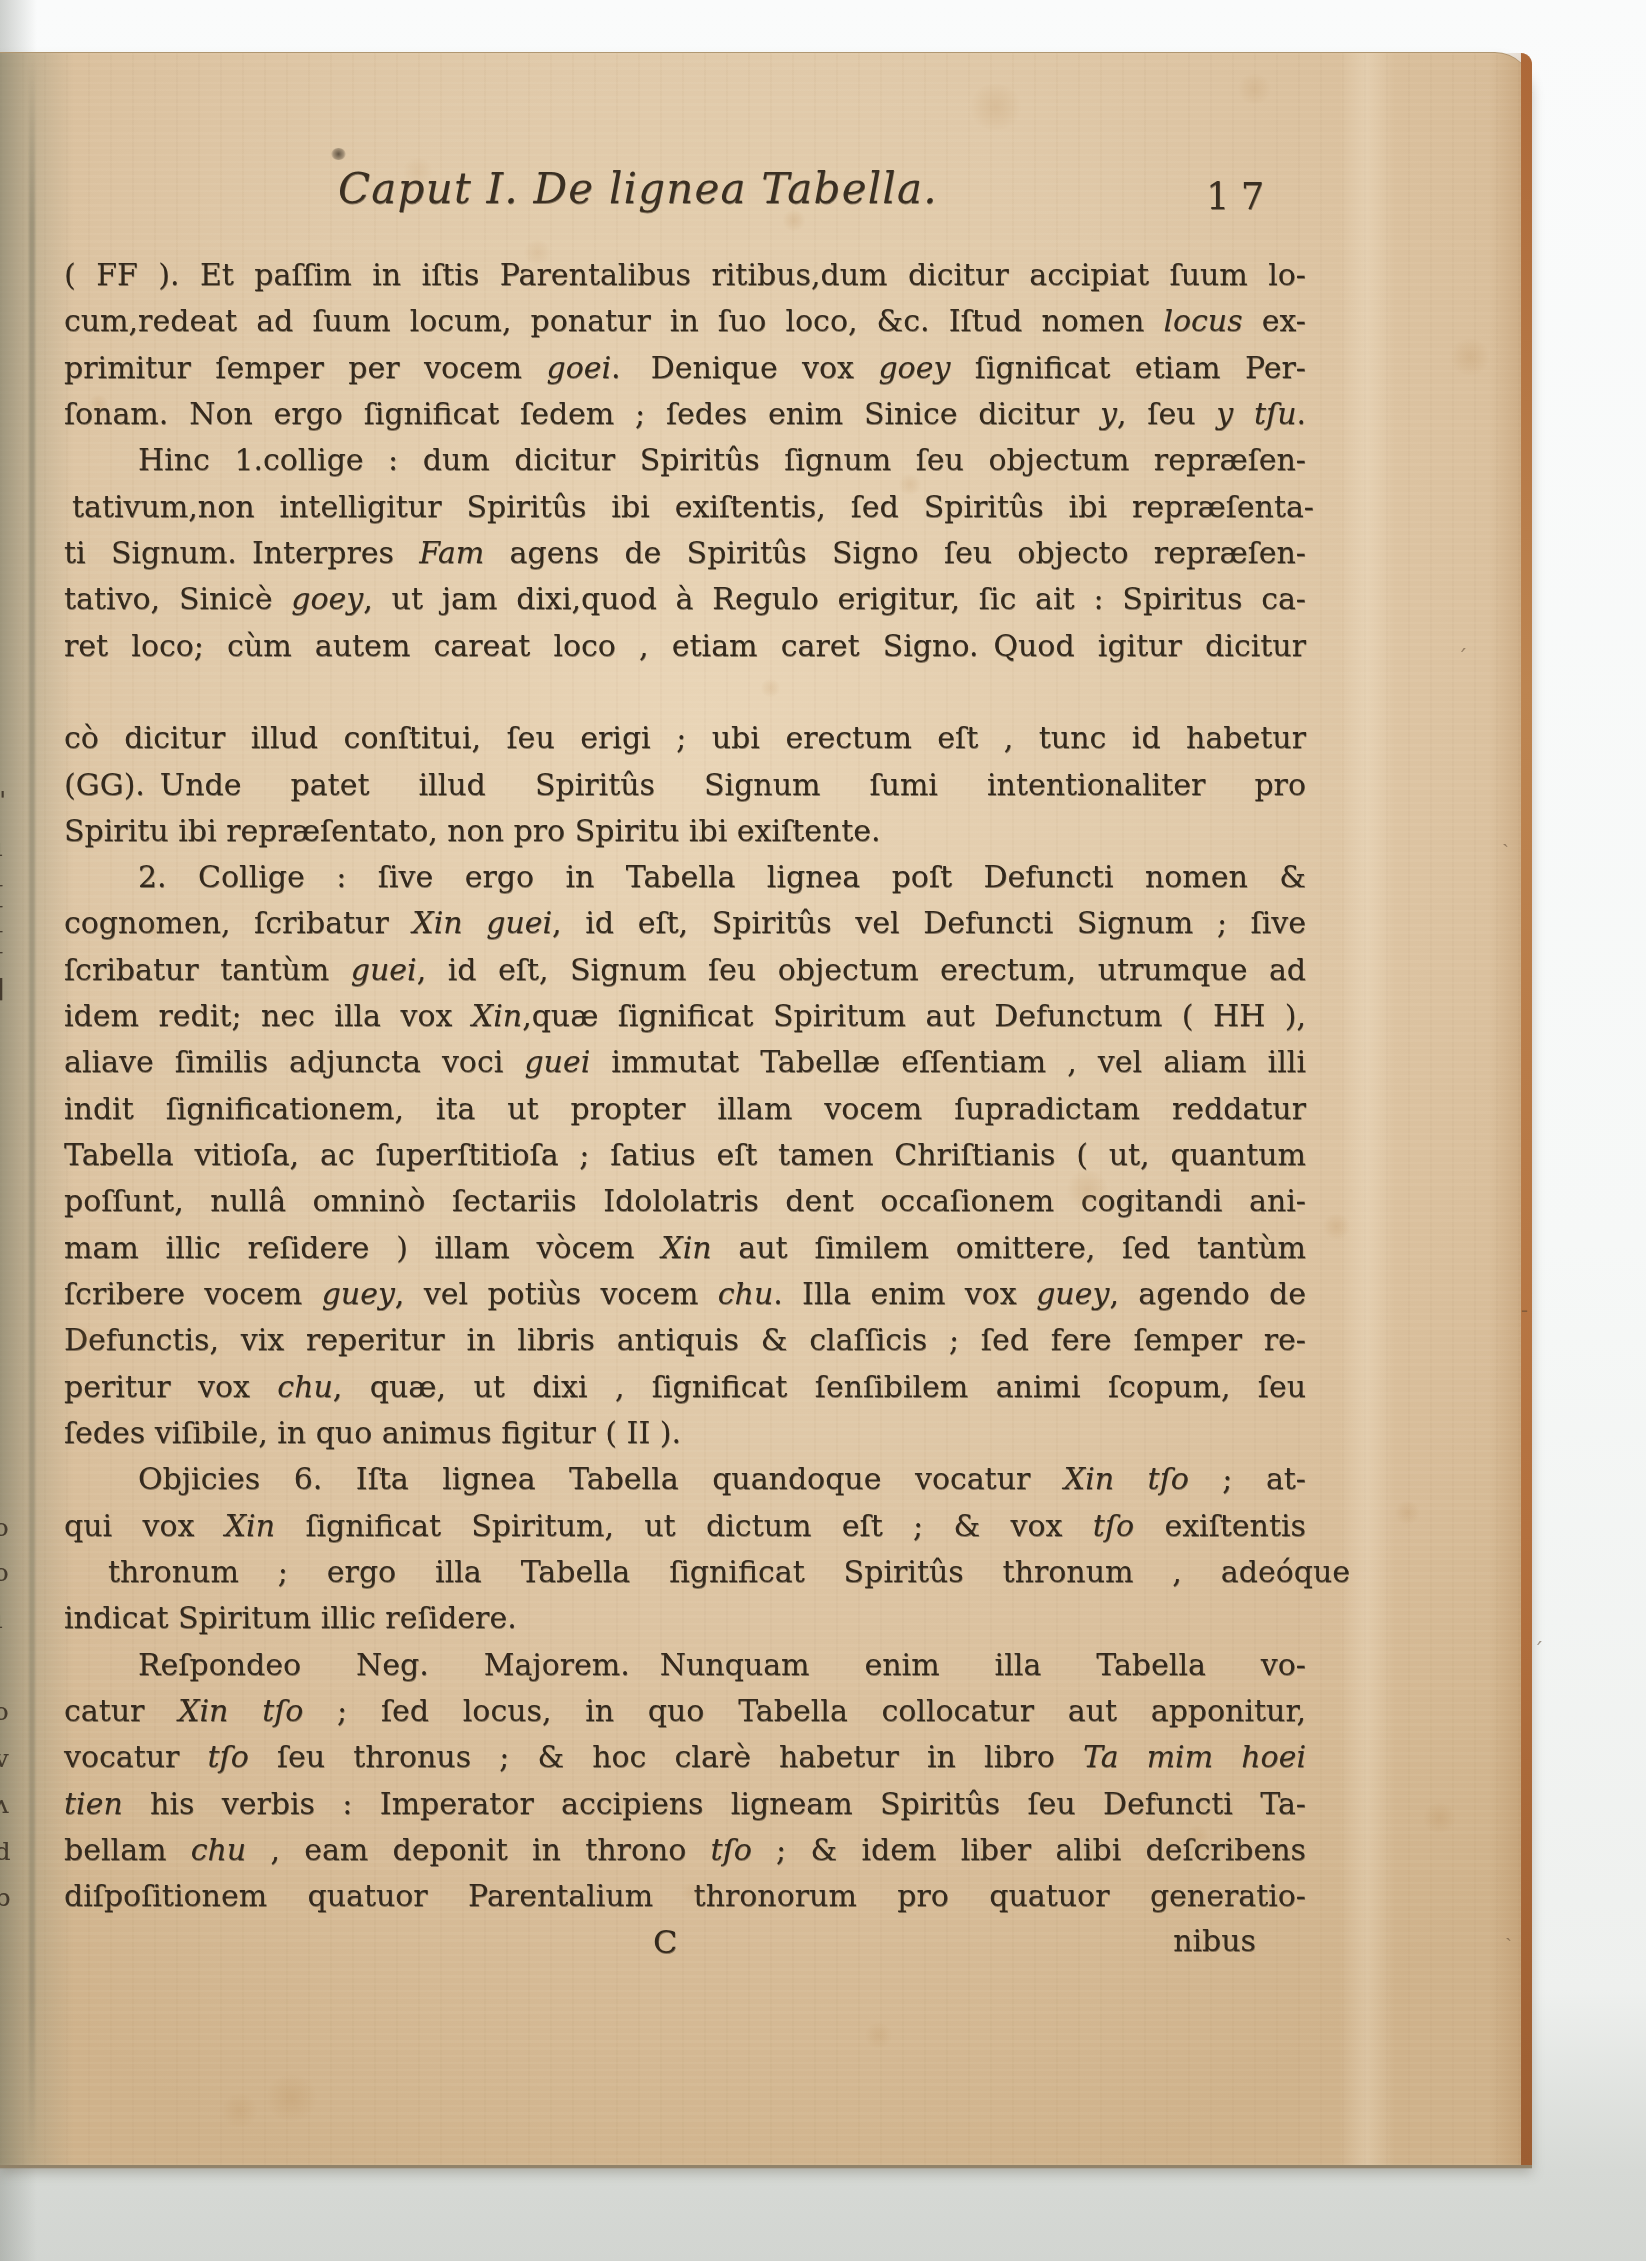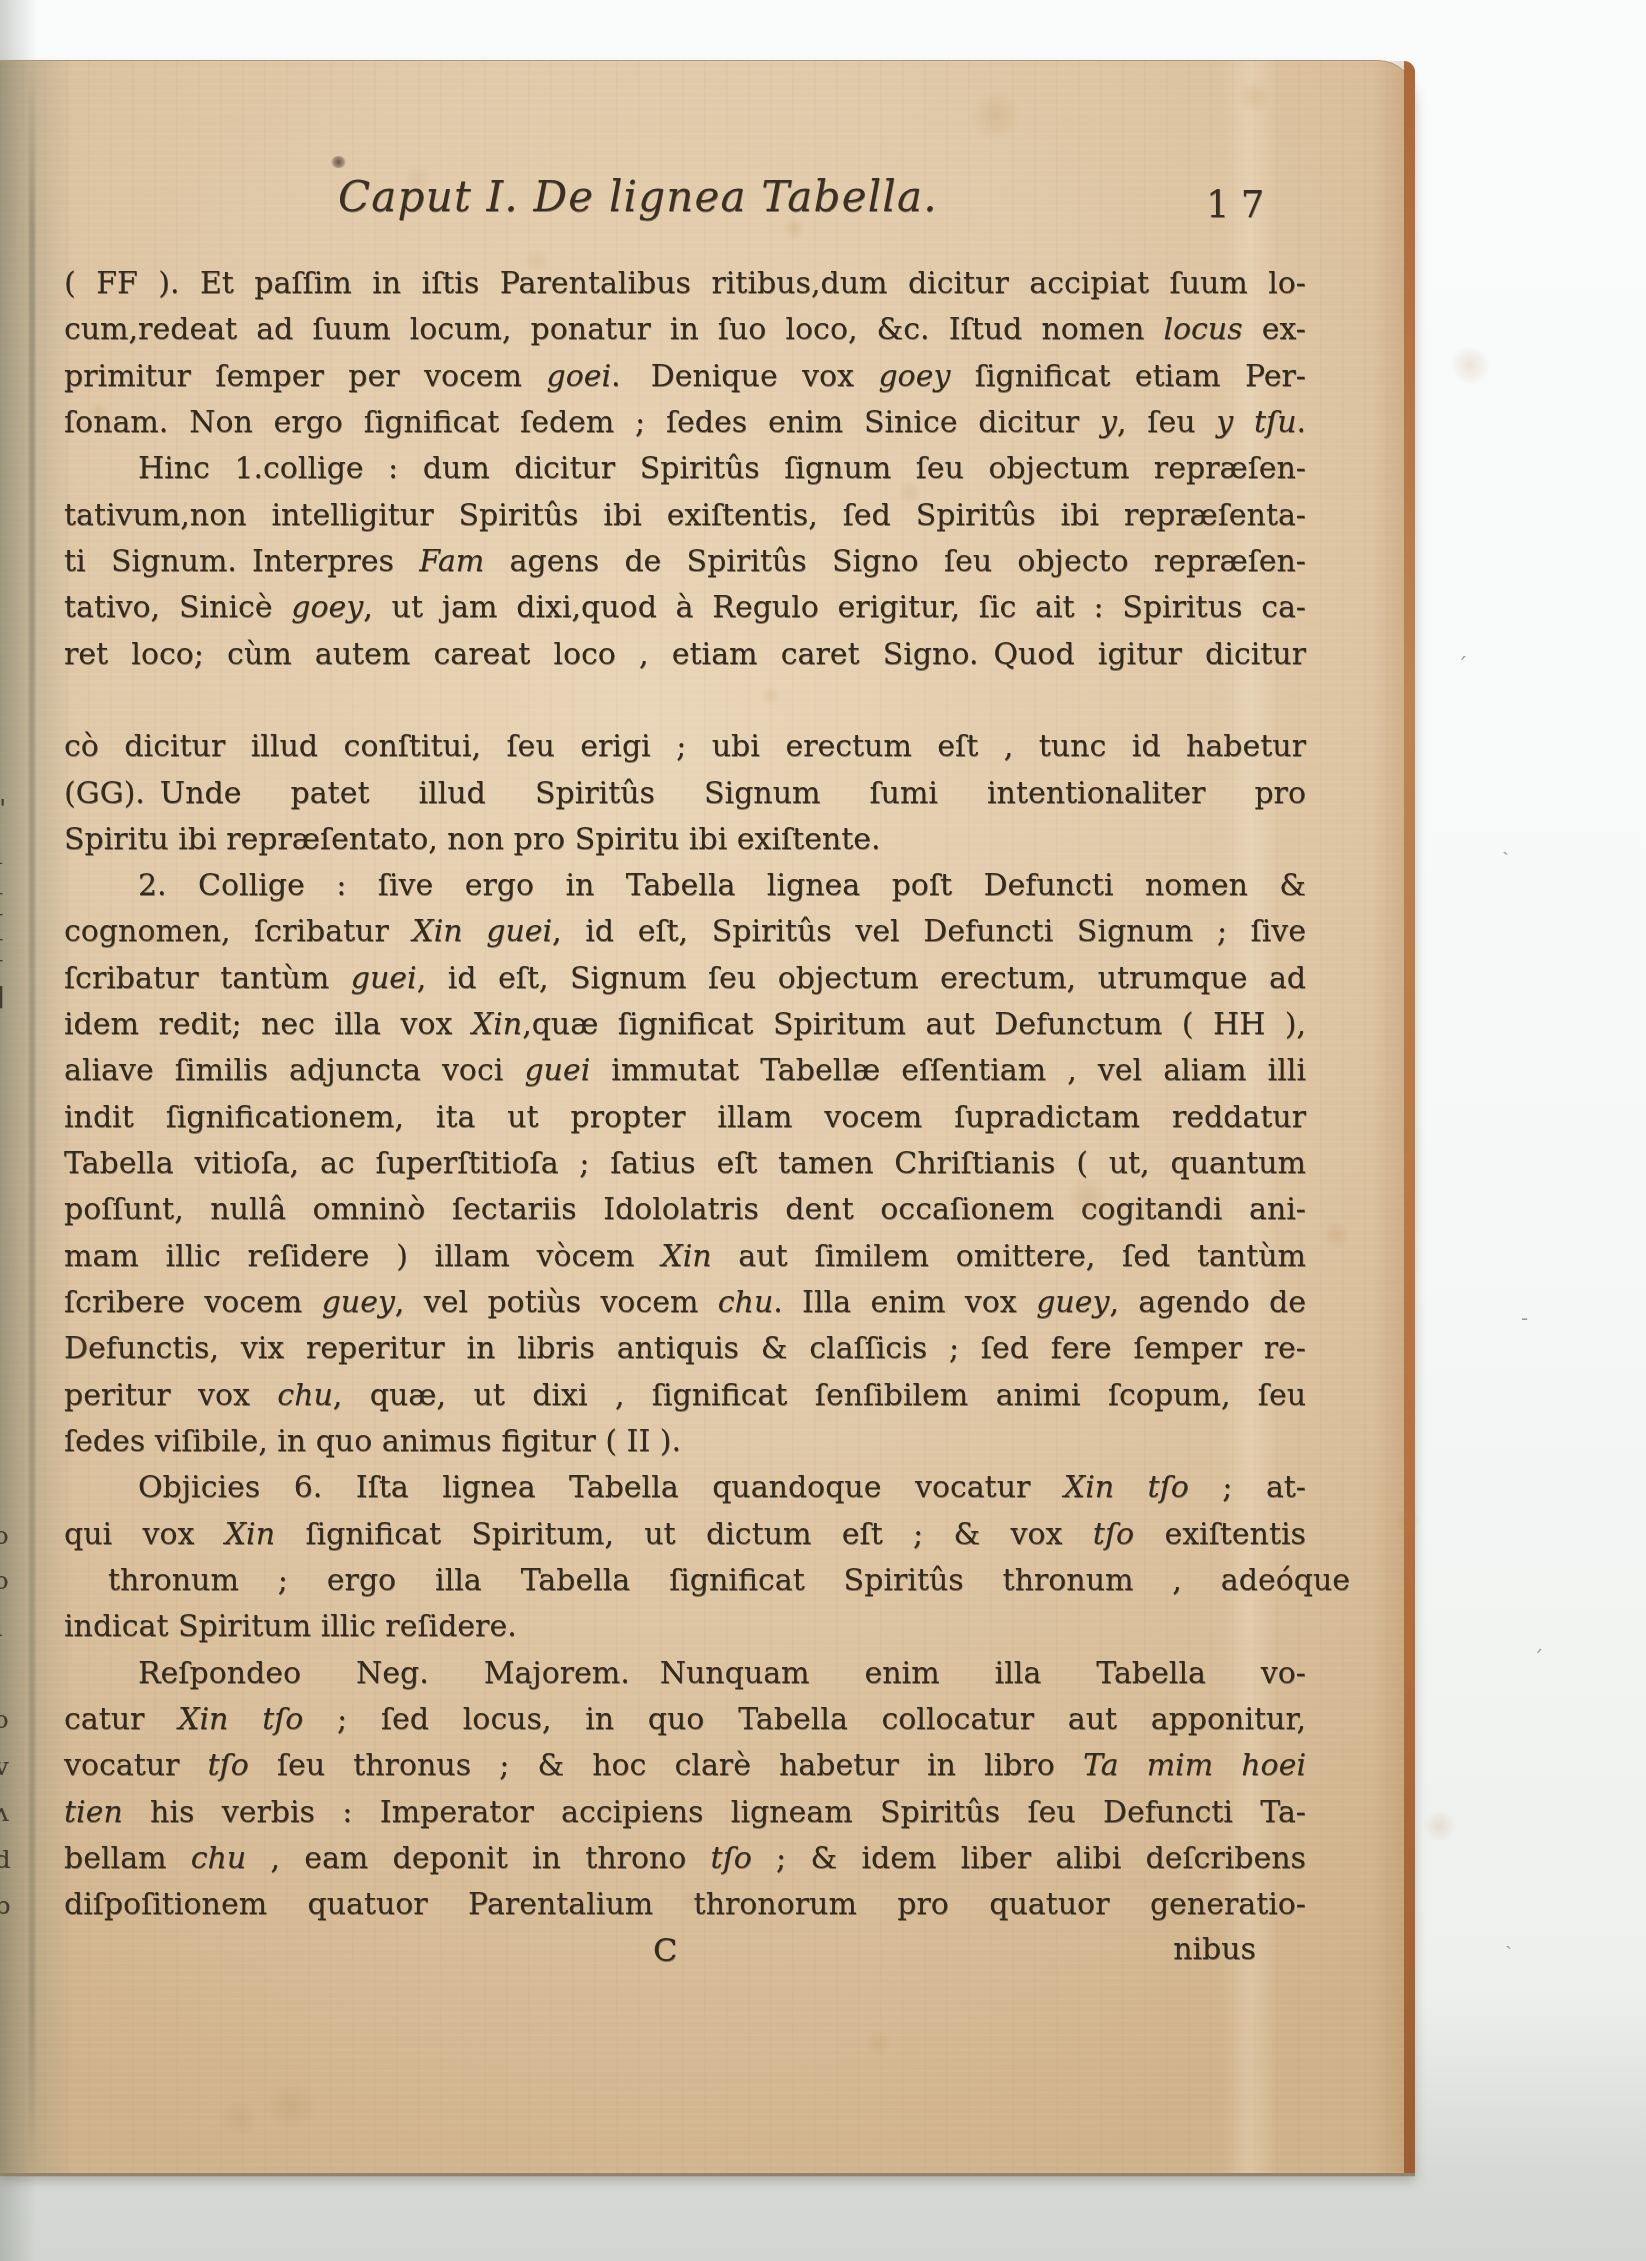--- a/index.html
+++ b/index.html
@@ -6,21 +6,21 @@
   body{
     width:1647px;height:2261px;position:relative;overflow:hidden;
     background:linear-gradient(180deg,#fafbfb 0%,#f6f8f7 55%,#eef0ee 88%,#d6d9d5 96%,#d2d5d1 100%);
     font-family:"DejaVu Serif", serif;
   }
   .scan-shadow-left{
     position:absolute;left:0;top:0;width:37px;height:100%;
     background:linear-gradient(90deg,rgba(120,125,118,0.35),rgba(120,125,118,0));
   }
   .page{
-    position:absolute;left:0;top:60px;width:1415px;height:2112px;
+    position:absolute;left:0;top:52px;width:1532px;height:2112px;
     background:
       radial-gradient(ellipse 1206px 1528px at 46% 32%, #e9d5b7 0%, #e0c9a9 45%, #d7bc98 78%, #cfb28b 100%);
     border-top-right-radius:37px;
     border-top:1.6px solid rgba(150,125,90,0.55);
     box-shadow:0 3.2px 0 rgba(140,122,94,0.85), 0 8px 11.3px rgba(100,95,80,0.35);
   }
   .texture{
     position:absolute;inset:0;border-top-right-radius:37px;pointer-events:none;
     background:
       repeating-linear-gradient(90deg, rgba(150,120,80,0.045) 0 1.6px, rgba(0,0,0,0) 1.6px 22px),
@@ -99,21 +99,21 @@
 
   <div class="running-header">Caput I. De lignea Tabella.</div>
   <div class="page-number">17</div>
 
   <div class="text-block">
       <div class="line" style="top: 201px;"><span>( FF ). Et paſſim in iſtis Parentalibus ritibus,dum dicitur accipiat ſuum lo-</span></div>
       <div class="line" style="top: 247px;"><span>cum,redeat ad ſuum locum, ponatur in ſuo loco, &amp;c. Iſtud nomen </span><span class="it">locus</span><span> ex-</span></div>
       <div class="line" style="top: 294px;"><span>primitur ſemper per vocem </span><span class="it">goei</span><span>. Denique vox </span><span class="it">goey</span><span> ſignificat etiam Per-</span></div>
       <div class="line" style="top: 340px;"><span>ſonam. Non ergo ſignificat ſedem ; ſedes enim Sinice dicitur </span><span class="it">y</span><span>, ſeu </span><span class="it">y tſu</span><span>.</span></div>
       <div class="line indent" style="top: 386px;"><span>Hinc 1.collige : dum dicitur Spiritûs ſignum ſeu objectum repræſen-</span></div>
-      <div class="line" style="top: 433px;"><span>tativum,non intelligitur Spiritûs ibi exiſtentis, ſed Spiritûs ibi repræſenta-</span></div>
+      <div class="line" style="top: 433px; margin-left: 8px;"><span>tativum,non intelligitur Spiritûs ibi exiſtentis, ſed Spiritûs ibi repræſenta-</span></div>
       <div class="line" style="top: 479px;"><span>ti Signum. Interpres </span><span class="it">Fam</span><span> agens de Spiritûs Signo ſeu objecto repræſen-</span></div>
       <div class="line" style="top: 525px;"><span>tativo, Sinicè </span><span class="it">goey</span><span>, ut jam dixi,quod à Regulo erigitur, ſic ait : Spiritus ca-</span></div>
       <div class="line" style="top: 572px;"><span>ret loco; cùm autem careat loco , etiam caret Signo. Quod igitur dicitur</span></div>
       <div class="line" style="top: 664px;"><span>cò dicitur illud conſtitui, ſeu erigi ; ubi erectum eſt , tunc id habetur</span></div>
       <div class="line" style="top: 711px;"><span>(GG). Unde patet illud Spiritûs Signum ſumi intentionaliter pro</span></div>
       <div class="line noflush" style="top: 757px;"><span>Spiritu ibi repræſentato, non pro Spiritu ibi exiſtente.</span></div>
       <div class="line indent" style="top: 803px;"><span>2. Collige : ſive ergo in Tabella lignea poſt Defuncti nomen &amp;</span></div>
       <div class="line" style="top: 849px;"><span>cognomen, ſcribatur </span><span class="it">Xin guei</span><span>, id eſt, Spiritûs vel Defuncti Signum ; ſive</span></div>
       <div class="line" style="top: 896px;"><span>ſcribatur tantùm </span><span class="it">guei</span><span>, id eſt, Signum ſeu objectum erectum, utrumque ad</span></div>
       <div class="line" style="top: 942px;"><span>idem redit; nec illa vox </span><span class="it">Xin</span><span>,quæ ſignificat Spiritum aut Defunctum ( HH ),</span></div>

